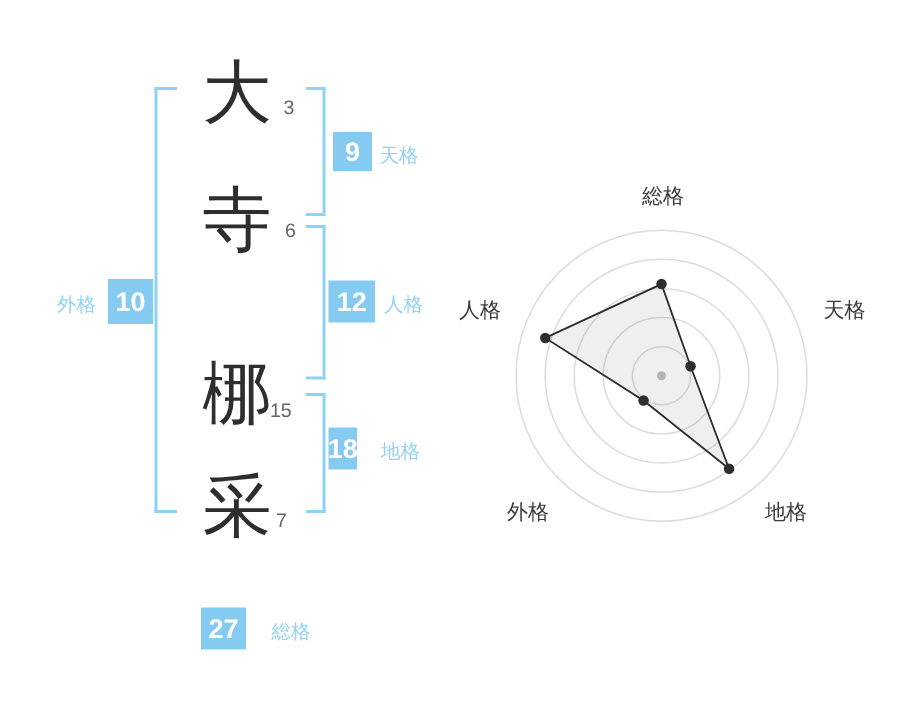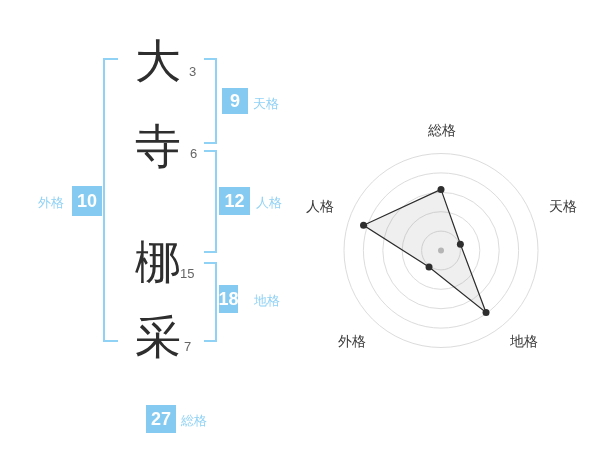--- a/index.html
+++ b/index.html
@@ -22,21 +22,21 @@
   .bracket.tenkaku{top:58px;height:82px;}
   .bracket.jinkaku{top:150px;height:99px;}
   .bracket.chikaku{top:262px;height:76px;}
 
   .badge{position:absolute;background:var(--accent,#85cbf1);color:#ffffff;
          font-size:18px;font-weight:bold;display:flex;align-items:center;justify-content:center;}
   .badge.tenkaku{left:222px;top:88px;width:26px;height:26px;}
   .badge.jinkaku{left:219px;top:187px;width:31px;height:28px;}
   .badge.chikaku{left:219px;top:285px;width:19px;height:28px;}
   .badge.gaikaku{left:72px;top:186px;width:30px;height:30px;}
-  .badge.soukaku{left:146px;top:405px;width:30px;height:28px;}
+  .badge.soukaku{left:134px;top:405px;width:30px;height:28px;}
 
   .cat-label{position:absolute;font-size:13px;color:var(--label,#90d2f6);}
   .cat-label.tenkaku{left:253px;top:95px;}
   .cat-label.jinkaku{left:256px;top:194px;}
   .cat-label.chikaku{left:254px;top:292px;}
   .cat-label.gaikaku{left:38px;top:194px;}
   .cat-label.soukaku{left:181px;top:412px;}
 
   
   .radar-svg{position:absolute;left:311px;top:120px;}

